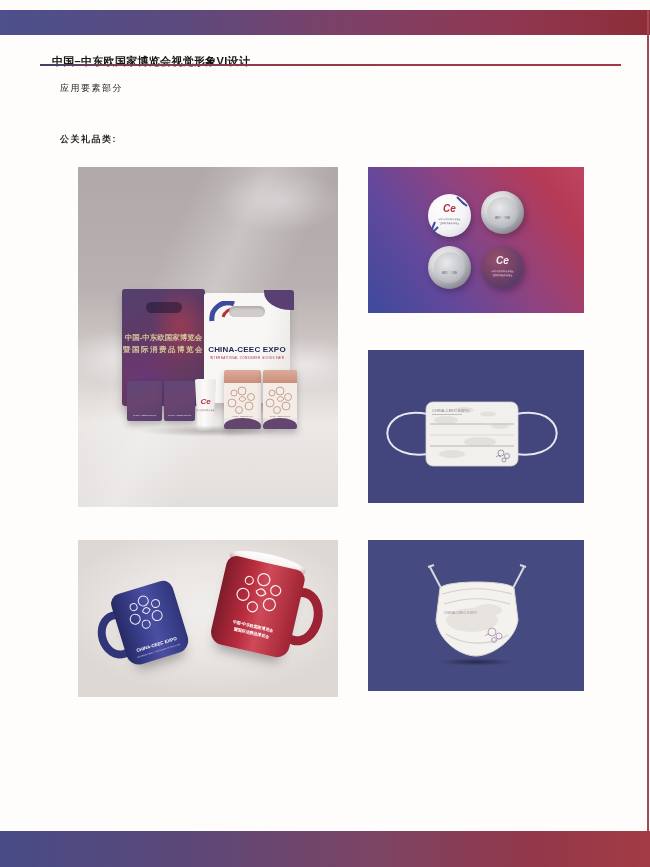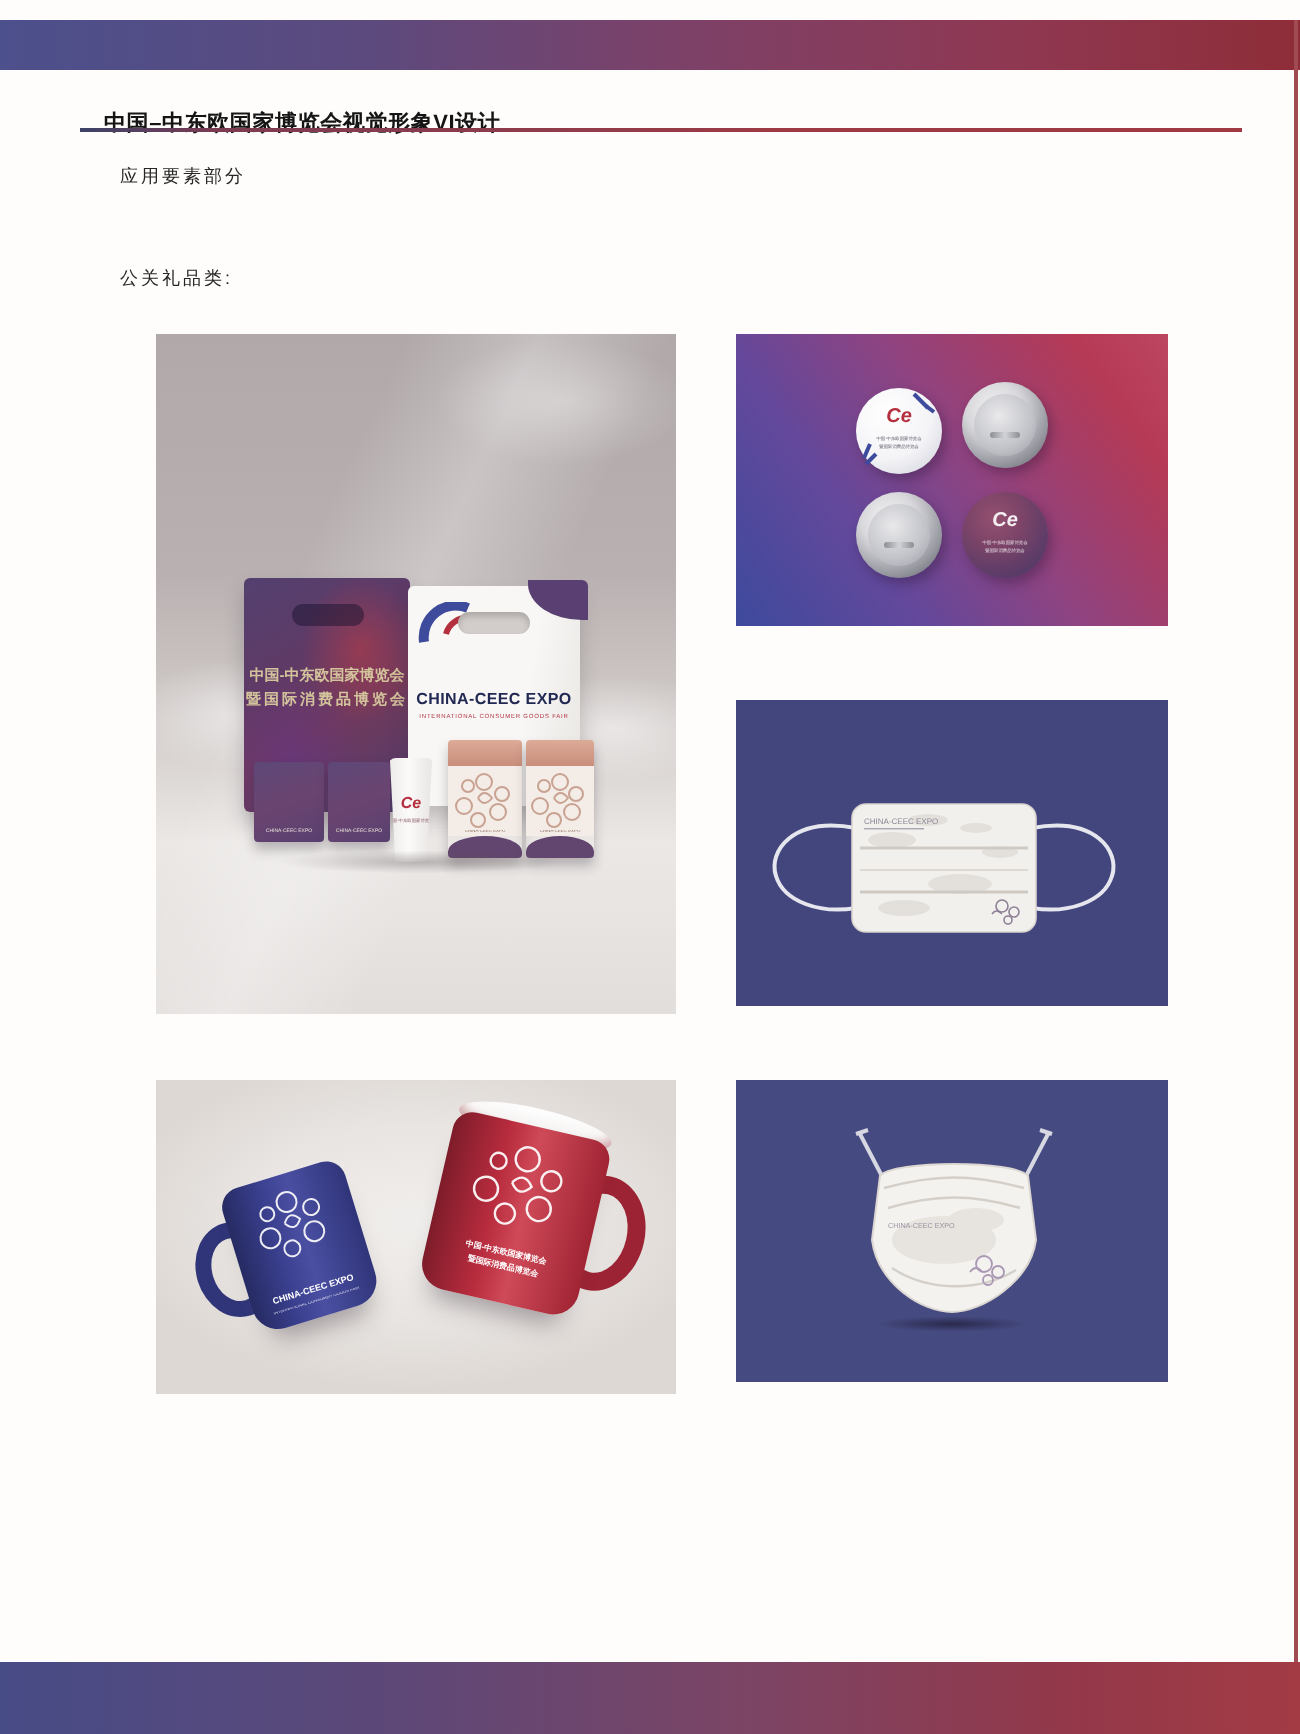--- a/index.html
+++ b/index.html
@@ -11,21 +11,21 @@
     background:linear-gradient(90deg,#4c508c 0%,#5c4a7e 28%,#7c4168 52%,#8f3852 78%,#8e2d38 100%);}
   .bottom-bar{position:absolute;left:0;top:831px;width:650px;height:36px;
     background:linear-gradient(90deg,#474b86 0%,#5d4878 30%,#7c4464 58%,#93384a 82%,#a23b44 100%);}
   .right-line{position:absolute;top:10px;left:647px;width:2px;height:857px;background:#a04a52;}
 
   .title{position:absolute;left:36px;top:38px;margin:16px;font-size:11px;font-weight:bold;
     color:#151515;letter-spacing:.3px;white-space:nowrap;}
   .title-rule{position:absolute;left:40px;top:64px;width:581px;height:2px;
     background:linear-gradient(90deg,#3c4268 0%,#7d3c52 12%,#9d3a45 60%,#a03a44 100%);}
   .label{position:absolute;left:60px;font-size:9px;color:#262626;letter-spacing:1.5px;}
-  .lab-sec{top:82px;} .lab-cat{top:133px;}
+  .lab-sec{top:82px;} .lab-cat{top:133px;font-weight:bold;}
 
   
   .panel{position:absolute;margin:0;overflow:hidden;}
   .p1{left:78px;top:167px;width:260px;height:340px;
     background:
       linear-gradient(115deg,rgba(255,255,255,0) 30%,rgba(255,255,255,.28) 46%,rgba(255,255,255,0) 62%),
       radial-gradient(90px 40px at 18% 56%,rgba(255,255,255,.55),rgba(255,255,255,0) 70%),
       radial-gradient(90px 45px at 78% 10%,rgba(255,255,255,.35),rgba(255,255,255,0) 70%),
       radial-gradient(80px 38px at 88% 58%,rgba(255,255,255,.5),rgba(255,255,255,0) 70%),
       linear-gradient(180deg,#b0a8a9 0%,#b9b1b1 35%,#cfc9c7 55%,#ebe8e6 75%,#e2dedc 100%);}

